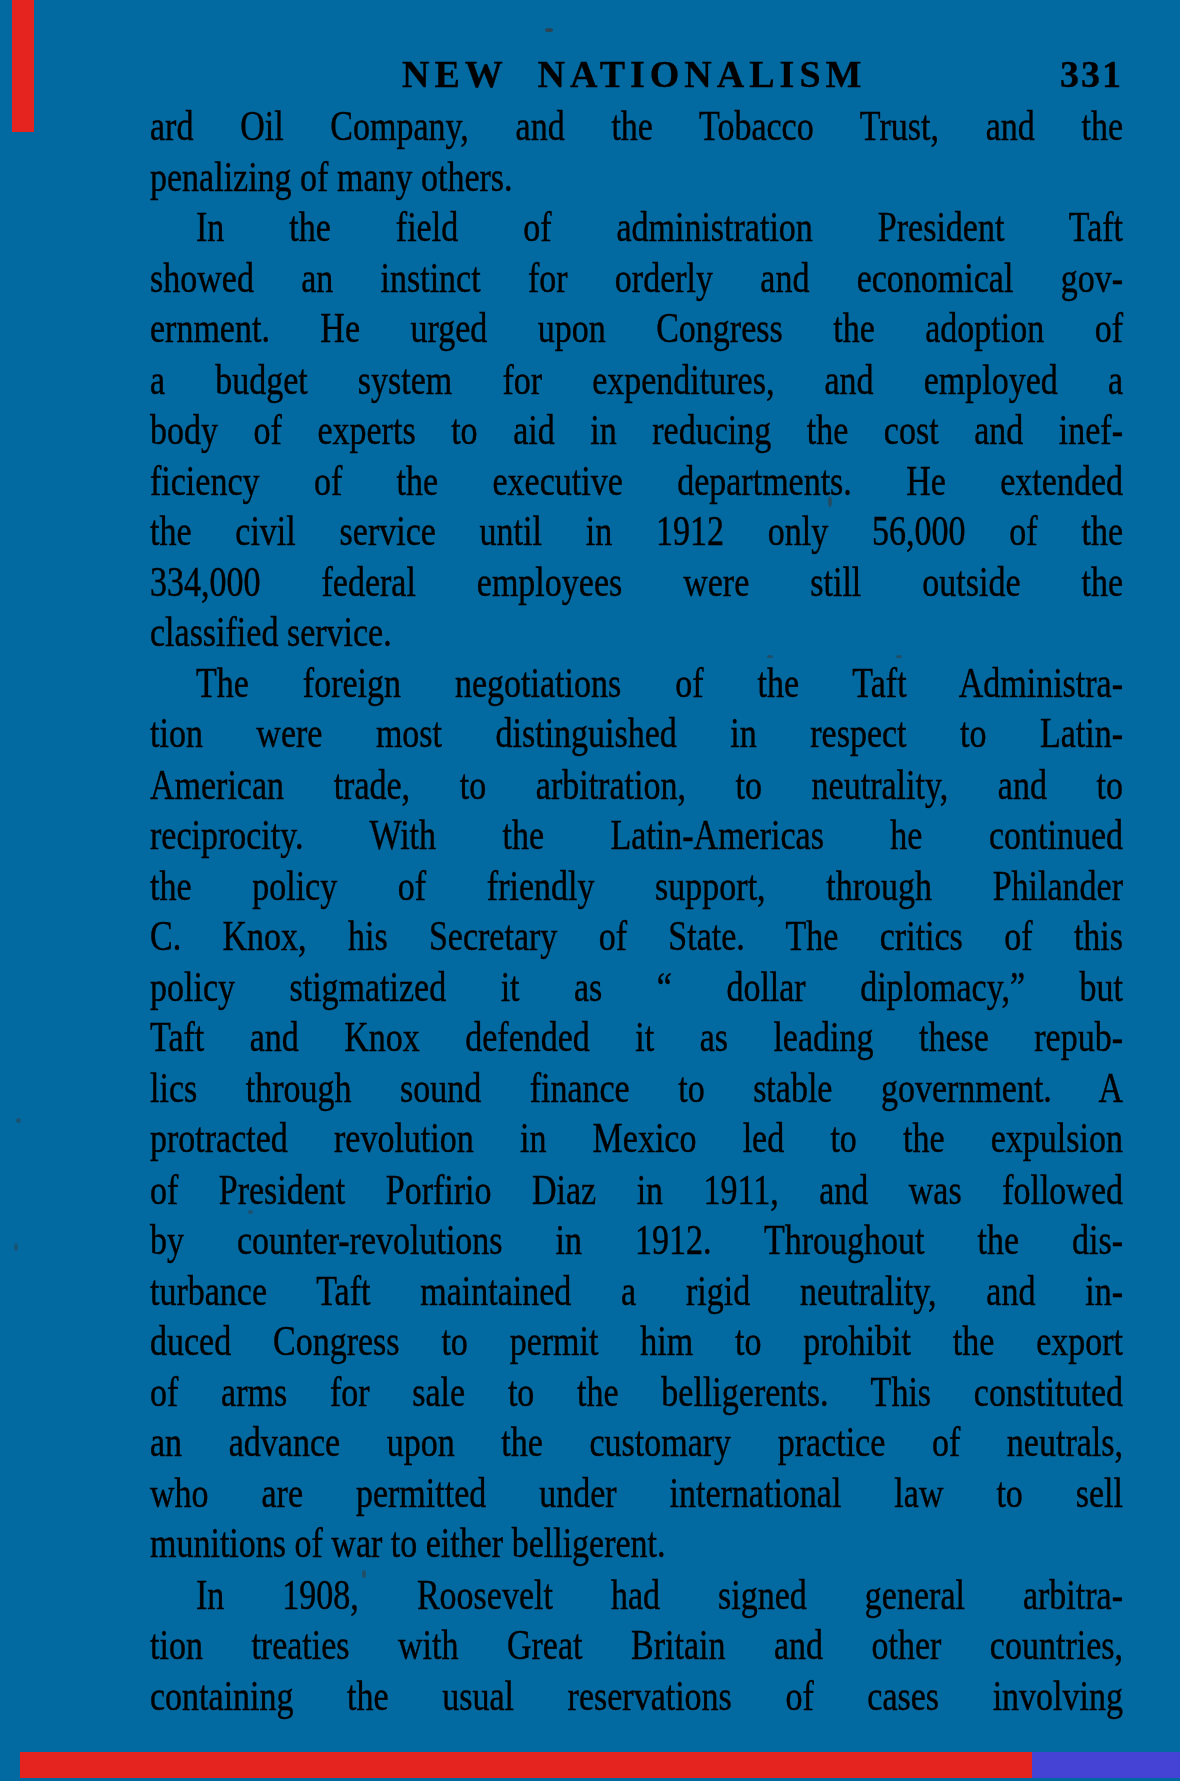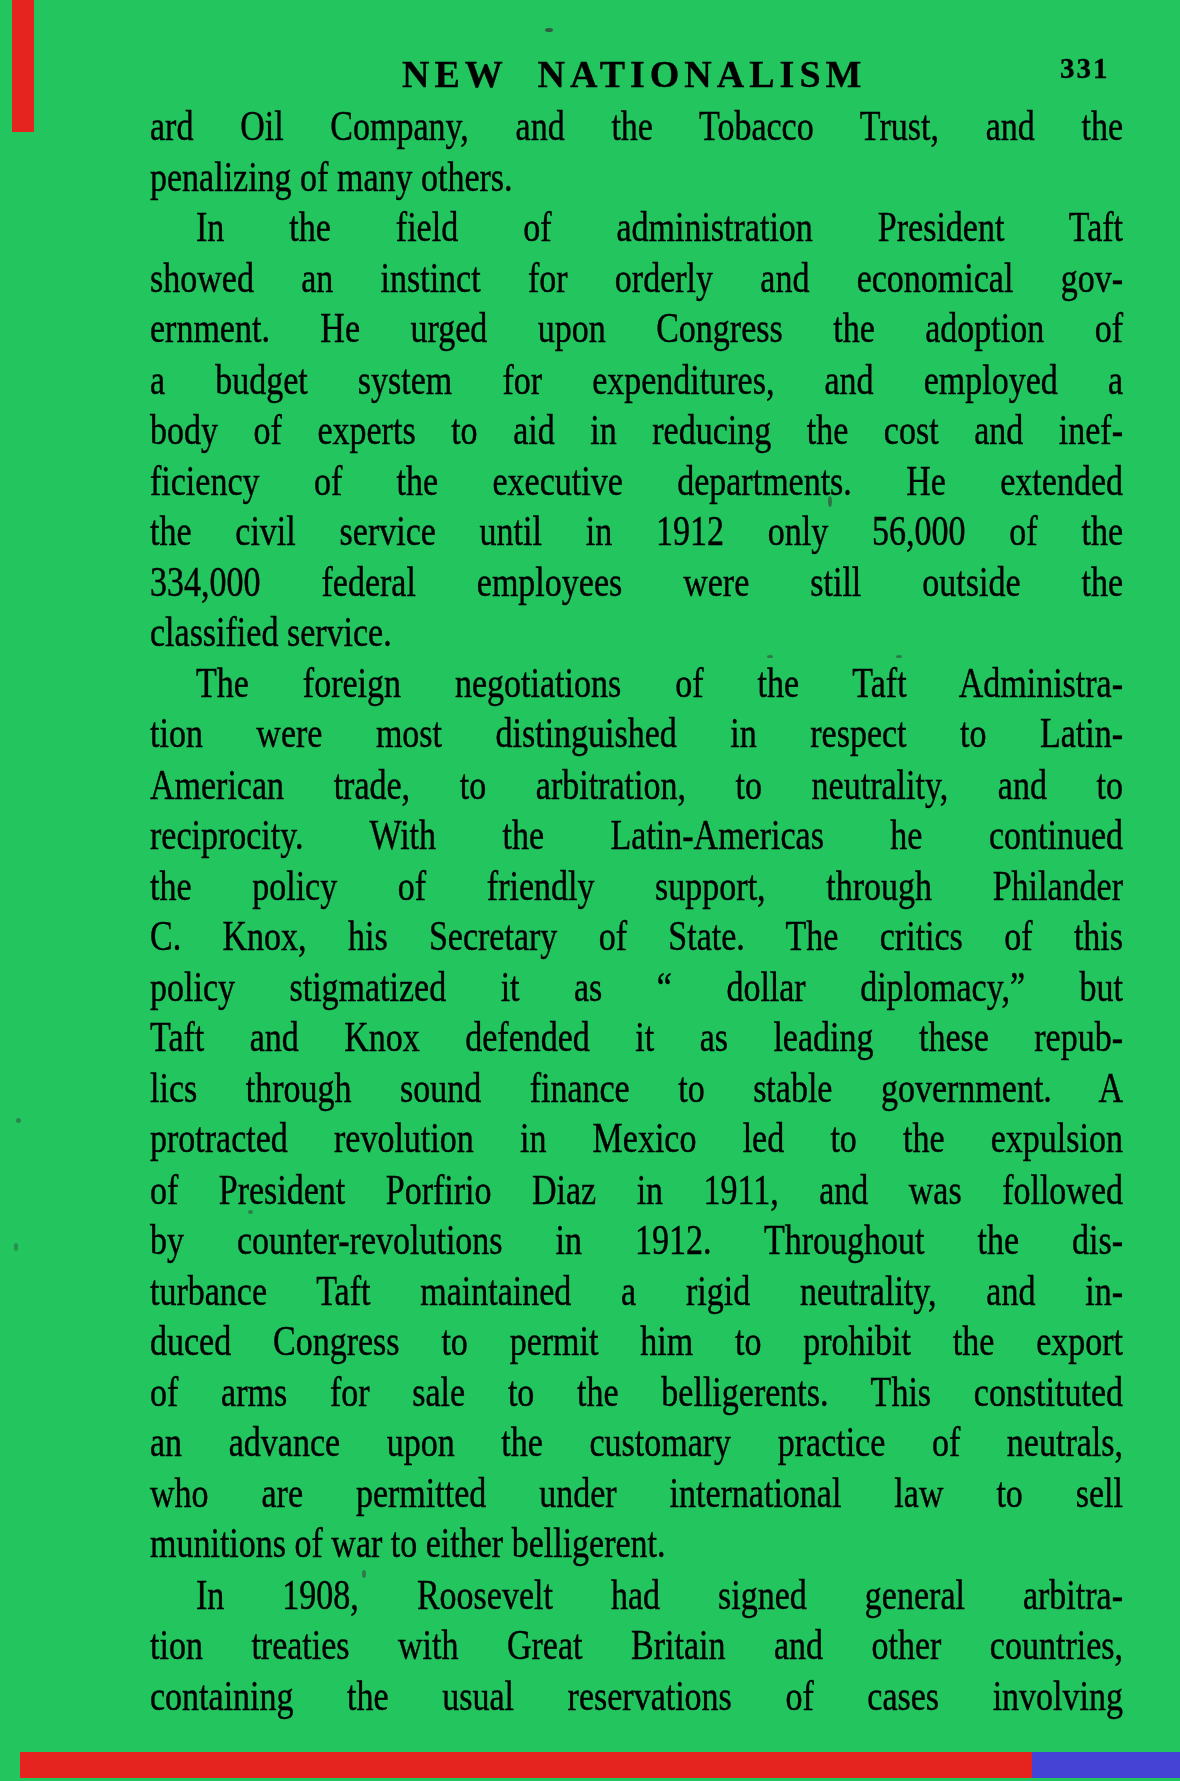--- a/index.html
+++ b/index.html
@@ -1,37 +1,37 @@
 <!DOCTYPE html>
 <html><head>
 <meta charset="utf-8">
 <style>
   html,body{margin:0;padding:0;background:#fff;}
   .page{
     position:relative;
     width:1180px;height:1781px;
-    background:#22c55e;
+    background:#0369a1;
     overflow:hidden;
     font-family:"Liberation Serif", serif;
     color:#000;
   }
   
   .running-head{
     position:absolute;top:0;left:0;width:100%;height:100px;
   }
   .head-title{
     position:absolute;left:402px;top:52px;
     font-size:38px;font-weight:bold;
     letter-spacing:5px;word-spacing:16px;
     -webkit-text-stroke:0.3px #000;
     white-space:nowrap;
   }
   .head-page{
     position:absolute;left:1060px;top:52px;
-    font-size:29px;font-weight:bold;
+    font-size:38px;font-weight:bold;
     letter-spacing:2px;
     -webkit-text-stroke:0.3px #000;
   }
   
   .body-text{
     position:absolute;left:150px;top:101px;width:973px;
     font-size:34px;line-height:40.5px;
     transform:scale(1,1.25);transform-origin:0 0;
     -webkit-text-stroke:0.35px #000;
   }

